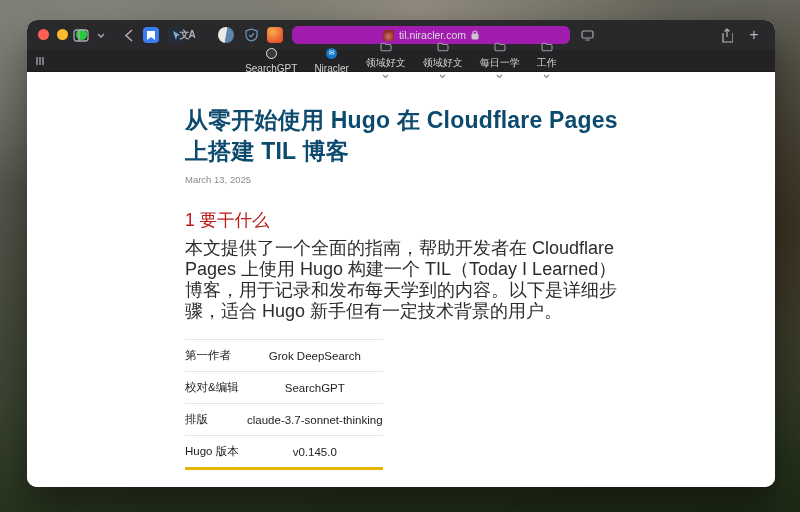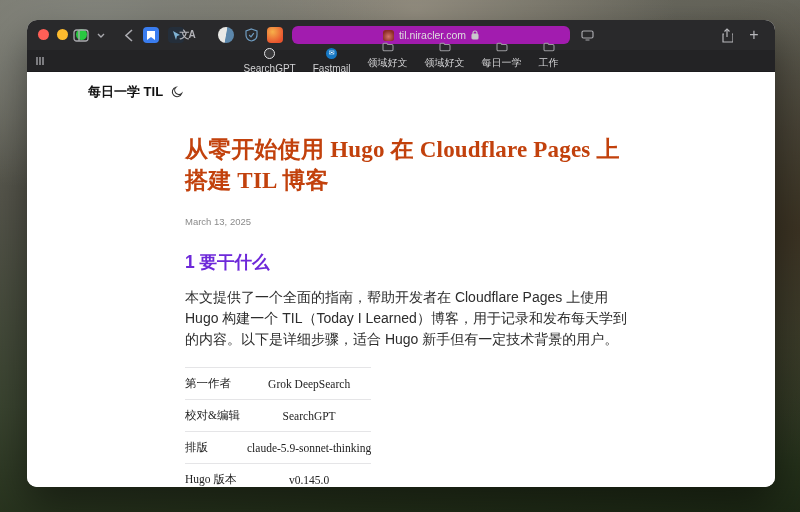--- a/index.html
+++ b/index.html
@@ -67,29 +67,29 @@
   .gpt { background:#39393b; border:1.5px solid #e4e4e6; }
   .fm { background:#1678c4; color:#fff; font-size:7px; }
 
   
   .page { position:relative; height:415px; background:#ffffff; color:#1b1b1b; }
   .site-header { padding:11px 0 0 61px; display:flex; align-items:center; gap:8px; }
   .site-title { font-size:13px; font-weight:bold; color:#111; }
   .moon { color:#333; display:flex; align-items:center; }
 
   .content { margin-left:158px; width:448px; }
-  h1.article-title { font-size:23px; line-height:31px; font-weight:bold; color:#c2410c; margin-top:33px; letter-spacing:.2px;font-family:Liberation Serif, serif; }
-  .date { font-size:9.5px; color:#8b8b8b; margin-top:20px; }
-  h2.sec { font-size:17.5px; font-weight:bold; color:#6d28d9; margin-top:23px; }
-  p.intro { font-size:14px; line-height:21px; color:#2c2c2c; margin-top:13px; }
+  h1.article-title { font-size:23px; line-height:31px; font-weight:bold; color:#0c4a6e; margin-top:33px; letter-spacing:.2px; }
+  .date { font-size:9.5px; color:#8b8b8b; margin-top:7px; }
+  h2.sec { font-size:17.5px; font-weight:normal; color:#b91c1c; margin-top:23px; }
+  p.intro { font-size:18px; line-height:21px; color:#2c2c2c; margin-top:6px; }
 
   table.info { border-collapse:collapse; margin-top:17px; font-size:11.5px; color:#222; }
   table.info tr { border-top:1px solid #e5e5e7; }
   table.info tr:last-child { border-bottom:3px solid #eab308; }
-  table.info td { padding:8px 0; vertical-align:middle;font-family:Liberation Serif, serif; }
+  table.info td { padding:8px 0; vertical-align:middle; }
   td.k { padding-right:12px; min-width:62px; white-space:nowrap; }
   td.v { white-space:nowrap;text-align:center; }
 
   svg { display:block; }
 </style>
 </head>
 <body>
 
 <div class="desktop">
   <div class="window">
@@ -169,21 +169,21 @@
           <i></i>
           <i></i>
         </span>
 
       <span class="bm">
         <span class="bm-cicon gpt"></span>
         <span>SearchGPT</span>
       </span>
       <span class="bm">
         <span class="bm-cicon fm">✉</span>
-        <span>Fastmail</span>
+        <span>Niracler</span>
       </span>
 
       <span class="bm">
         <svg width="12" height="10" viewBox="0 0 12 10" fill="none" stroke="#9a9a9e" stroke-width="1.1">
             <path d="M1 2.5A1.2 1.2 0 0 1 2.2 1.3h2.6l1 1.2h4A1.2 1.2 0 0 1 11 3.7v3.8A1.2 1.2 0 0 1 9.8 8.7H2.2A1.2 1.2 0 0 1 1 7.5z"></path>
           </svg>
         <span>领域好文</span>
         <svg width="7" height="4.5" viewBox="0 0 7 4.5" fill="none" stroke="#8a8a8e" stroke-width="1.2">
             <polyline points="1,1 3.5,3.5 6,1"></polyline>
           </svg>
@@ -211,49 +211,41 @@
             <path d="M1 2.5A1.2 1.2 0 0 1 2.2 1.3h2.6l1 1.2h4A1.2 1.2 0 0 1 11 3.7v3.8A1.2 1.2 0 0 1 9.8 8.7H2.2A1.2 1.2 0 0 1 1 7.5z"></path>
           </svg>
         <span>工作</span>
         <svg width="7" height="4.5" viewBox="0 0 7 4.5" fill="none" stroke="#8a8a8e" stroke-width="1.2">
             <polyline points="1,1 3.5,3.5 6,1"></polyline>
           </svg>
       </span>
     </div>
 
     <div class="page">
-      <div class="site-header">
-        <span class="site-title">每日一学 TIL</span>
-        <span class="moon">
-          <svg width="12" height="12" viewBox="0 0 14 14" fill="none" stroke="#333" stroke-width="1.3">
-            <path d="M12.5 8.6A5.6 5.6 0 1 1 5.9 1.4a4.6 4.6 0 0 0 6.6 7.2z"></path>
-          </svg>
-        </span>
-      </div>
 
       <div class="content">
         <h1 class="article-title">从零开始使用 Hugo 在 Cloudflare Pages 上搭建 TIL 博客</h1>
         <div class="date">March 13, 2025</div>
 
         <h2 class="sec">1 要干什么</h2>
         <p class="intro">本文提供了一个全面的指南，帮助开发者在 Cloudflare Pages 上使用 Hugo 构建一个 TIL（Today I Learned）博客，用于记录和发布每天学到的内容。以下是详细步骤，适合 Hugo 新手但有一定技术背景的用户。</p>
 
         <table class="info">
           <tbody>
               <tr>
             <td class="k">第一作者</td>
             <td class="v">Grok DeepSearch</td>
           </tr>
           <tr>
             <td class="k">校对&amp;编辑</td>
             <td class="v">SearchGPT</td>
           </tr>
           <tr>
             <td class="k">排版</td>
-            <td class="v">claude-5.9-sonnet-thinking</td>
+            <td class="v">claude-3.7-sonnet-thinking</td>
           </tr>
           <tr>
             <td class="k">Hugo 版本</td>
             <td class="v">v0.145.0</td>
           </tr>
         </tbody>
           </table>
 
       </div>
     </div>

